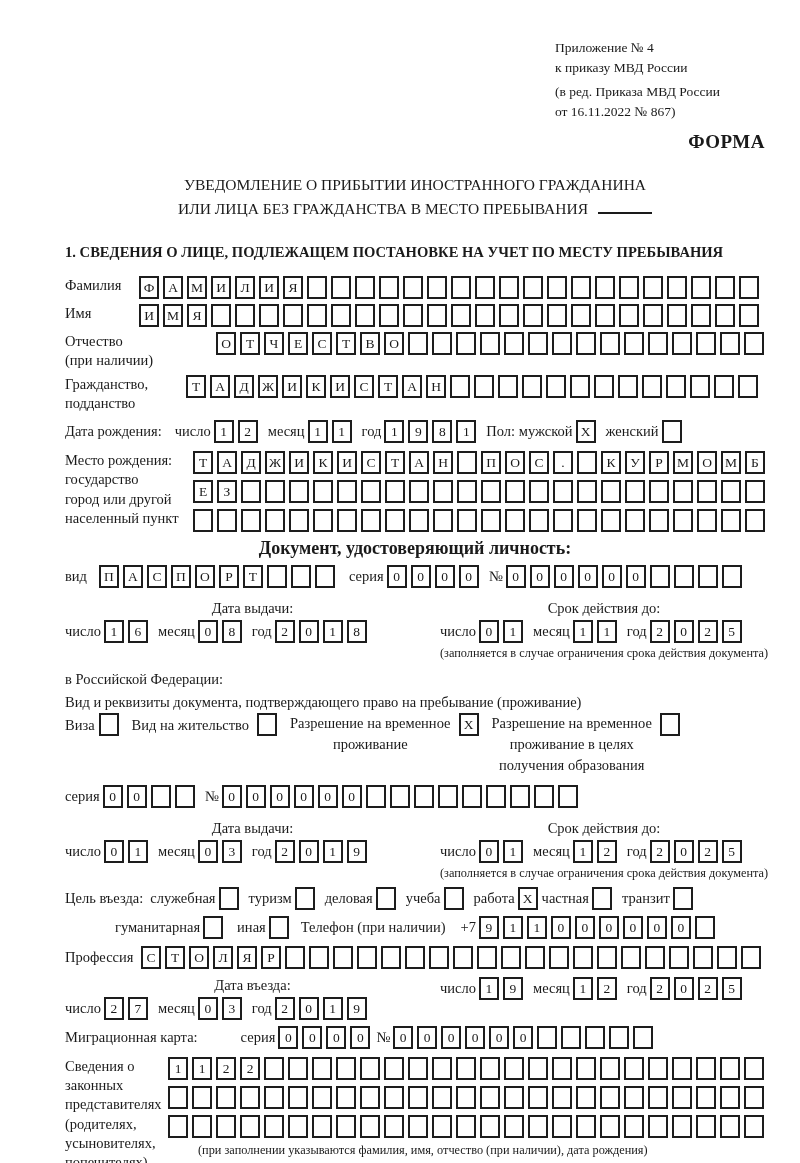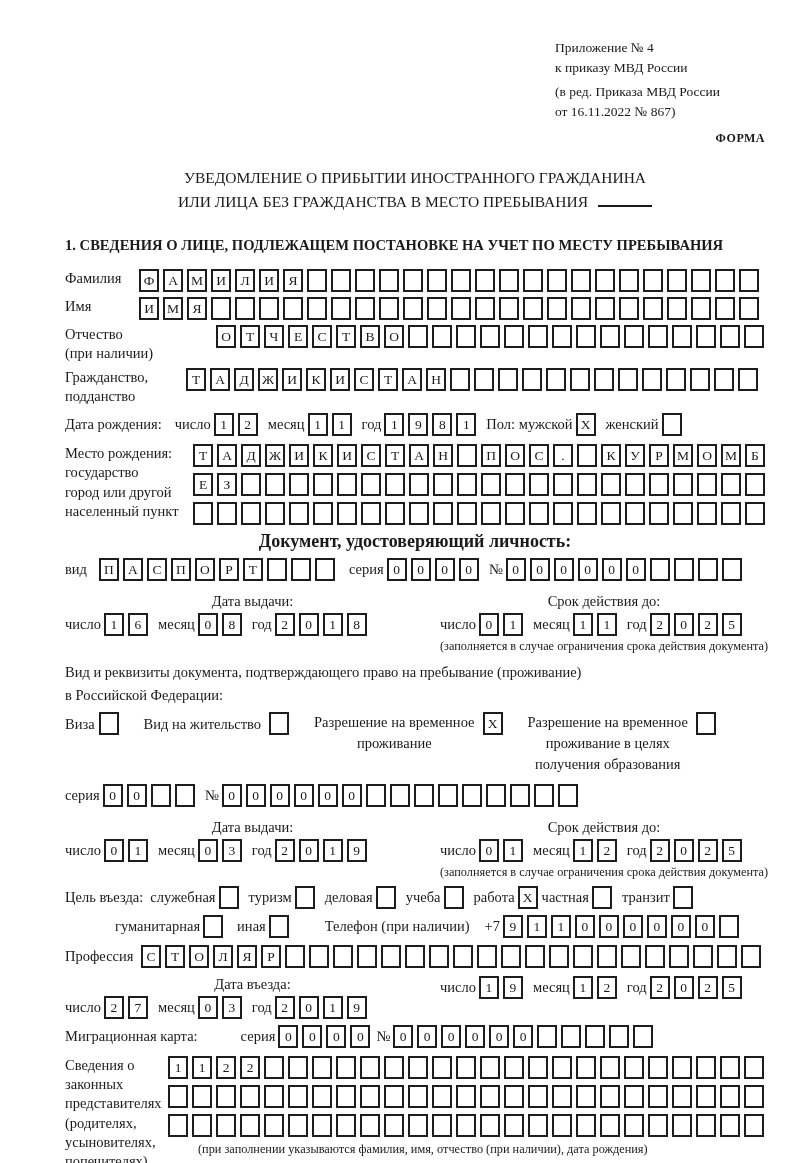--- a/index.html
+++ b/index.html
@@ -5,21 +5,21 @@
   * { margin:0; padding:0; box-sizing:border-box; }
   html,body { background:#ffffff; }
   .page {
     position:relative; width:800px; height:1163px; background:#ffffff;
     color:#1a1a1a; font-family:"Liberation Serif","DejaVu Serif",serif;
     font-size:14.5px; padding:38px 35px 0 65px; overflow:hidden;
   }
   
   .hdr { margin-left:auto; width:210px; font-size:13.5px; line-height:1.45; }
   .hdr .gap { margin-top:5px; }
-  .forma { text-align:right; font-weight:bold; font-size:12px; margin-top:10px; letter-spacing:.5px; }
+  .forma { text-align:right; font-weight:bold; font-size:19px; margin-top:10px; letter-spacing:.5px; }
   
   .title { text-align:center; font-weight:normal; font-size:15.5px; line-height:1.5; margin-top:20px; }
   .blank { display:inline-block; width:54px; border-bottom:2.5px solid #1a1a1a; height:3px; margin-left:10px; }
   .sec-head { font-weight:bold; font-size:14.6px; margin-top:24px; }
   
   .frow { display:flex; align-items:flex-start; margin-top:5px; }
   .frow.vcenter { align-items:center; }
   .flabel { flex:0 0 auto; font-size:14.5px; line-height:1.32; margin-right:8px; }
   .w66 { width:66px; } .w113 { width:113px; } .w143 { width:143px; }
   .w120 { width:120px; } .w68 { width:68px; } .w95 { width:95px; }
@@ -34,21 +34,21 @@
   }
   .cellstack { display:flex; flex-direction:column; gap:6px; }
   .center-head { text-align:center; font-weight:bold; font-size:18px; margin-top:6px; }
   
   .twocol { display:flex; margin-top:12px; }
   .tc-left { width:375px; flex:0 0 auto; }
   .tc-head { text-align:center; font-size:14.5px; margin-bottom:3px; }
   .tc-row { display:flex; align-items:center; }
   .fnote { font-size:12.3px; margin-top:3px; text-align:center; white-space:nowrap; }
   
-  .optrow { display:flex; align-items:flex-start; margin-top:6px;gap:12px; }
+  .optrow { display:flex; align-items:flex-start; margin-top:0; }
   .opt { display:flex; align-items:flex-start; margin-right:13px; }
   .optlabel { text-align:center; font-size:14.5px; line-height:1.45; margin-right:8px; }
   .optlabel.single { margin-top:2px; }
   .intro { font-size:14.5px; margin-top:7px; line-height:1.55; }
   
   .inlinerow { display:flex; align-items:center; margin-top:6px; flex-wrap:nowrap; }
   .indent55 { margin-left:50px; }
   .guard-right { display:flex; flex-direction:column; }
   .guard-note { font-size:12.3px; margin-top:5px; margin-left:30px; white-space:nowrap; }
 </style>
@@ -399,22 +399,22 @@
             <span class="cell">0</span>
             <span class="cell">2</span>
             <span class="cell">5</span>
           </span>
       </div>
       <div class="fnote">(заполняется в случае ограничения срока действия документа)</div>
     </div>
   </div>
 
   <div class="intro">
+    <div>в Российской Федерации:</div>
     <div>Вид и реквизиты документа, подтверждающего право на пребывание (проживание)</div>
-    <div>в Российской Федерации:</div>
   </div>
 
   <div class="optrow">
     <div class="opt">
       <div class="optlabel single" style="margin-right:4px">Виза</div>
       <div class="cells">
           <span class="cell"></span>
         </div>
     </div>
     <div class="opt">
@@ -554,21 +554,21 @@
 
   <div class="inlinerow indent55">
     <span class="lbl first">гуманитарная</span>
     <span class="cells">
         <span class="cell"></span>
       </span>
     <span class="lbl" style="margin-left:14px">иная</span>
     <span class="cells">
         <span class="cell"></span>
       </span>
-    <span class="lbl" style="margin-left:36px">Телефон (при наличии)</span>
+    <span class="lbl" style="margin-left:12px">Телефон (при наличии)</span>
     <span class="lbl" style="margin-left:12px">+7</span>
     <span class="cells">
         <span class="cell">9</span>
         <span class="cell">1</span>
         <span class="cell">1</span>
         <span class="cell">0</span>
         <span class="cell">0</span>
         <span class="cell">0</span>
         <span class="cell">0</span>
         <span class="cell">0</span>

